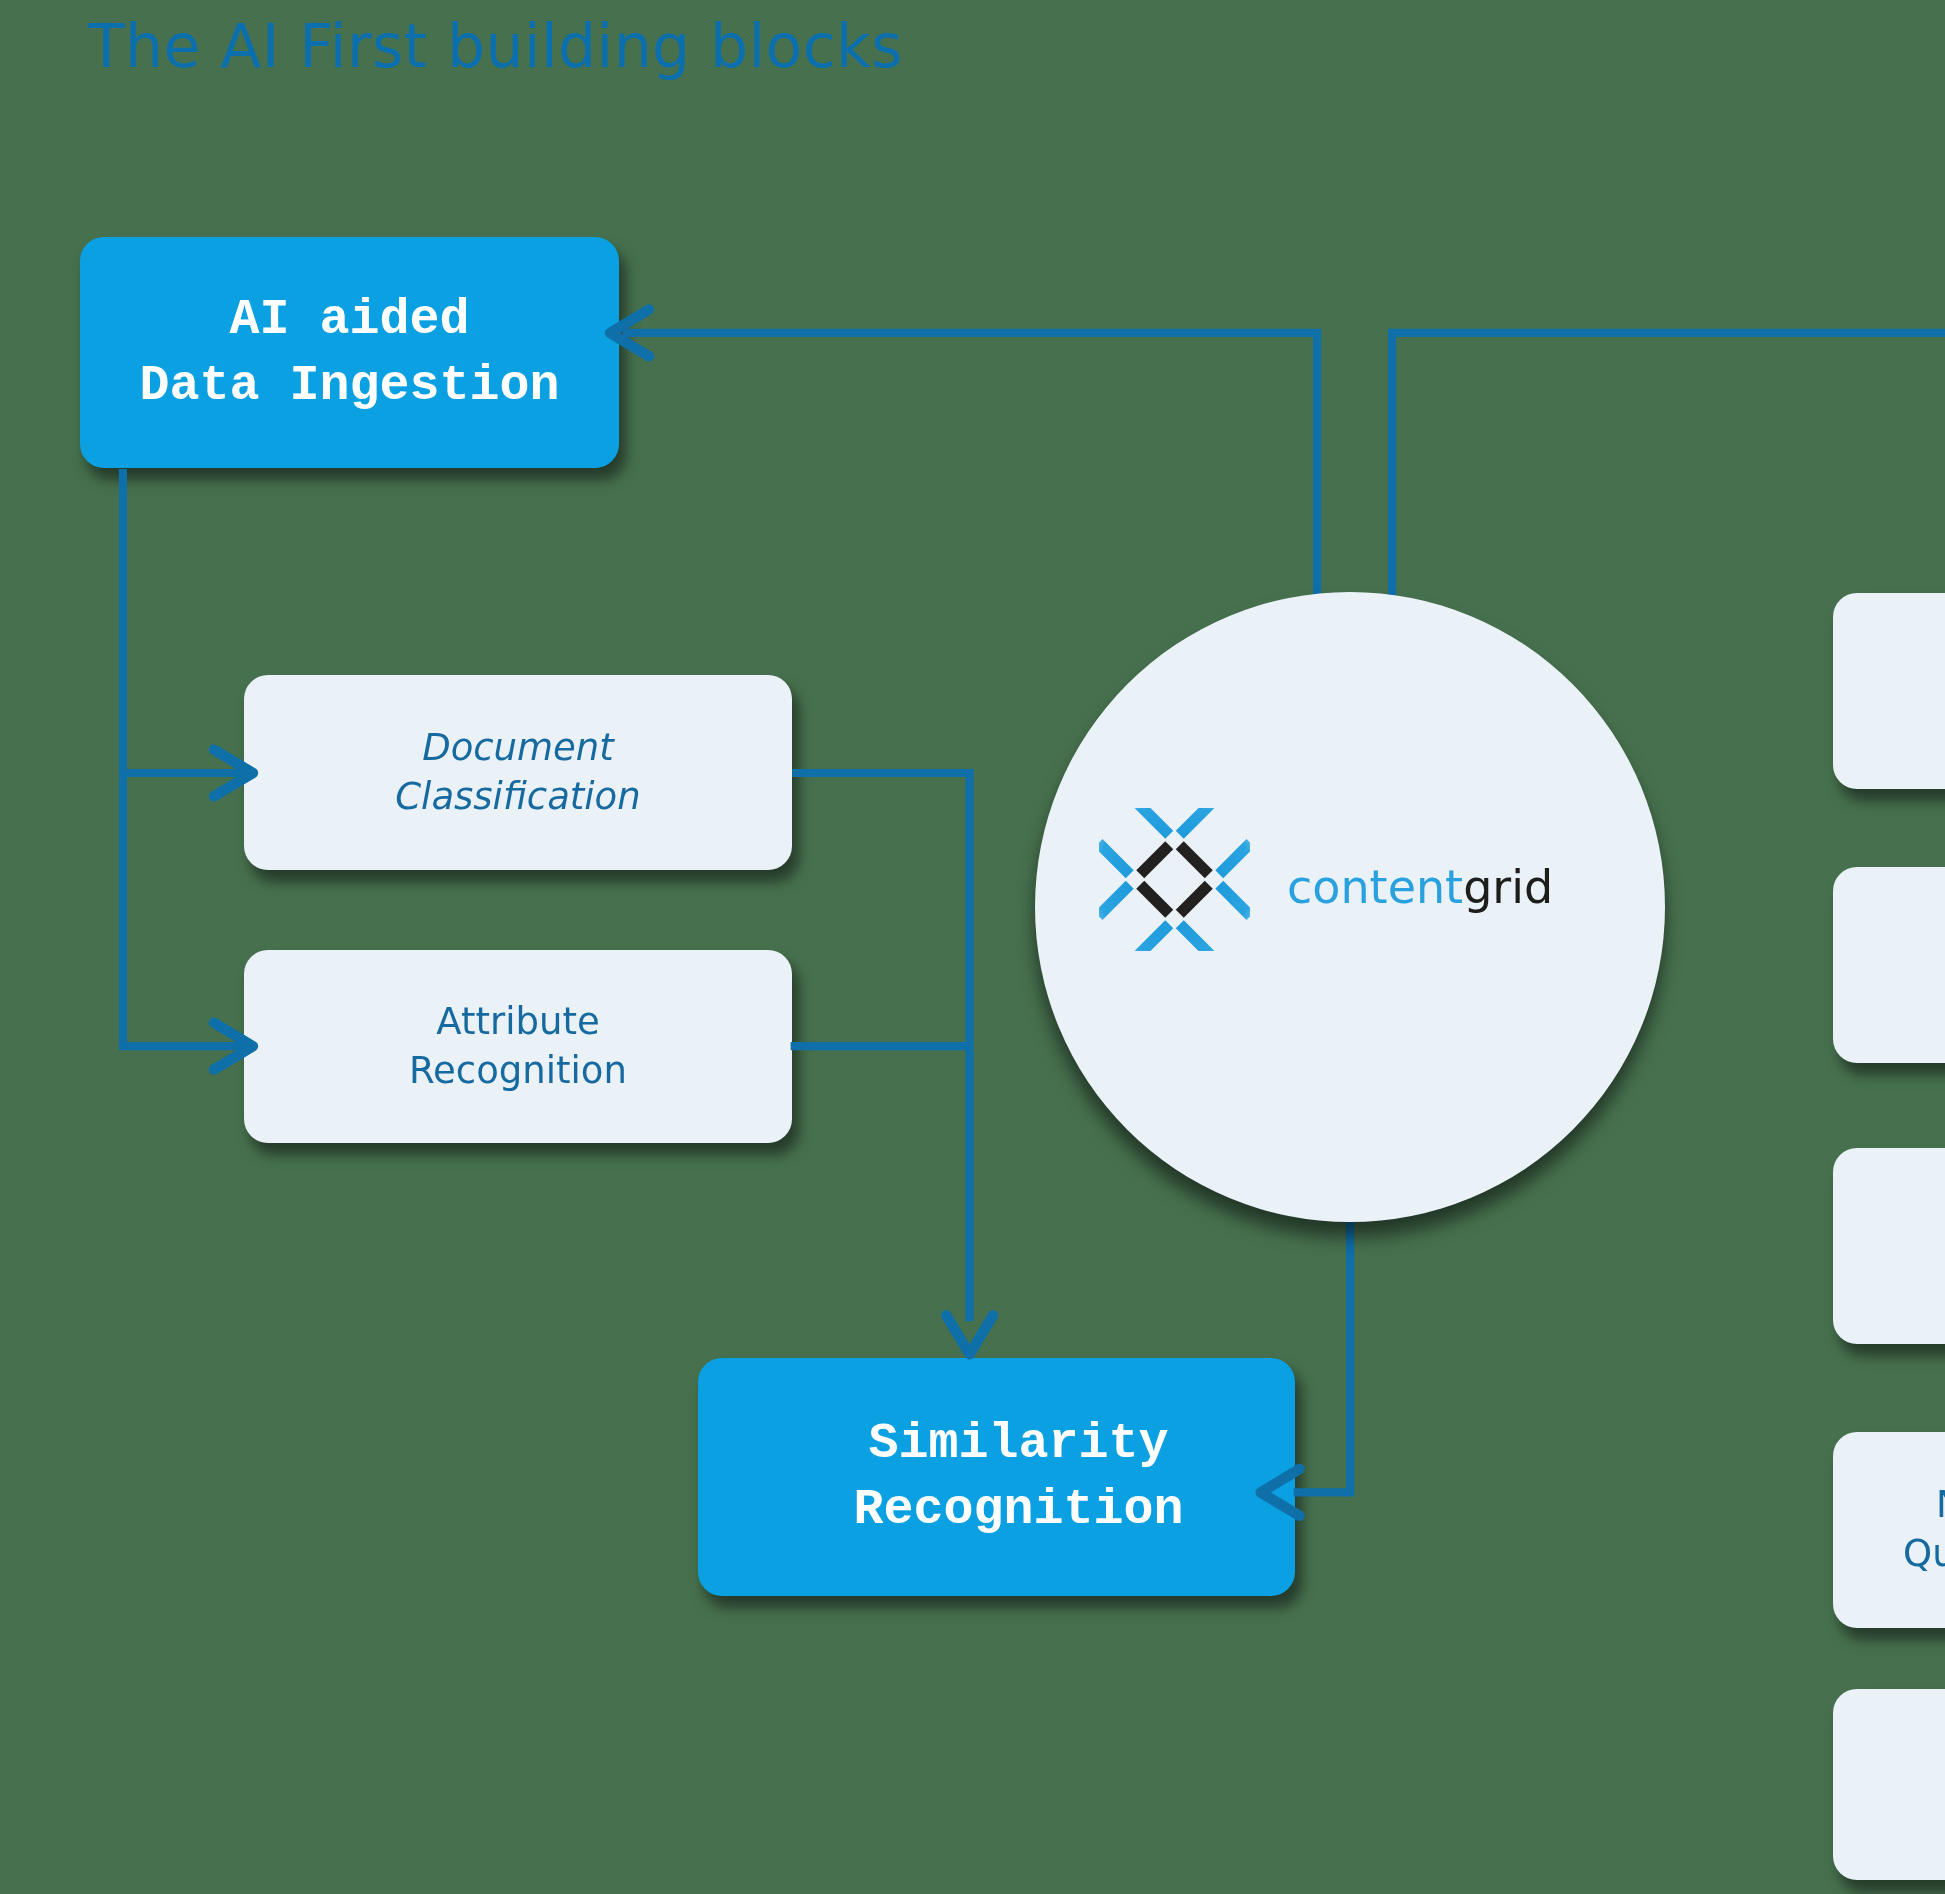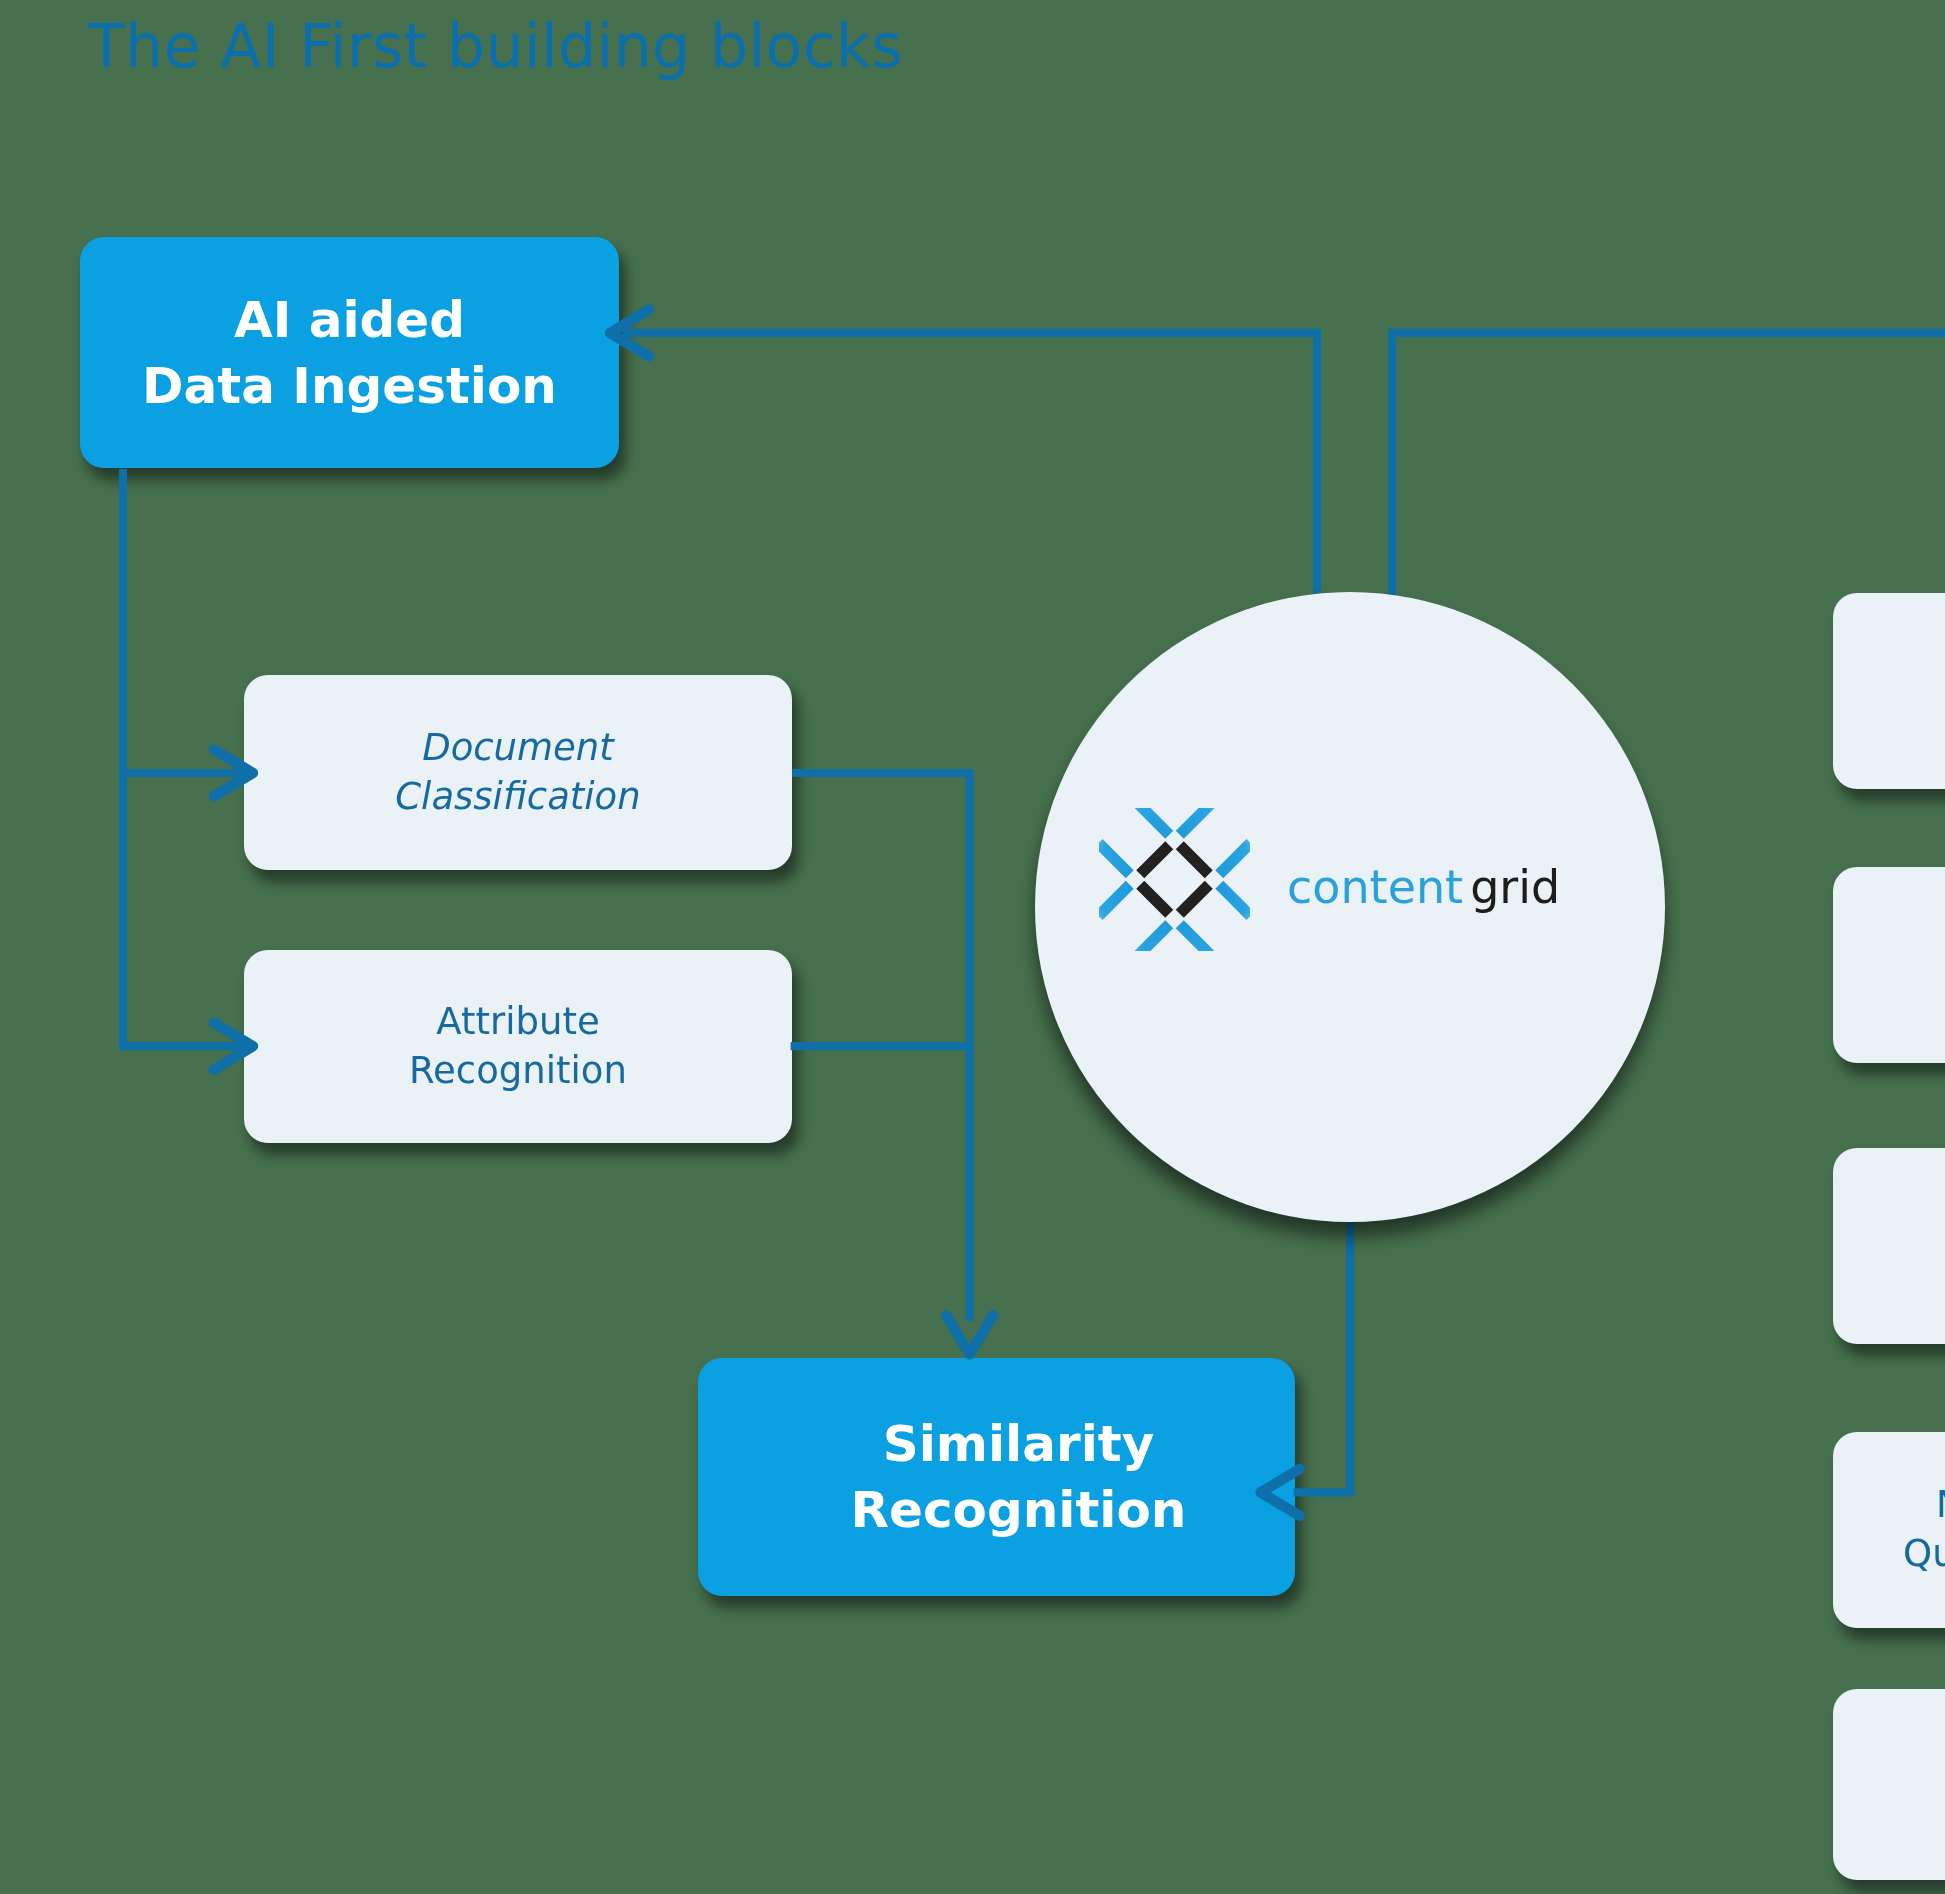--- a/index.html
+++ b/index.html
@@ -27,21 +27,21 @@
     letter-spacing:0.4px;white-space:nowrap;margin:0;
   }
   .node{
     position:absolute;
     display:flex;align-items:center;justify-content:center;
     text-align:center;
     border-radius:24px;
     box-shadow:6.2px 11.7px 13.2px rgba(5,8,10,0.50);
   }
   .node .label{white-space:pre-line;line-height:1.32;}
-  .node.blue{background:var(--box-blue);}
+  .node.blue{background:var(--box-blue);font-family:Liberation Mono, monospace;}
   .node.blue .label{color:var(--white);font-weight:700;font-size:50px;}
   .node.light{background:var(--box-light);}
   .node.light .label{color:var(--text-blue);font-weight:500;font-size:37px;}
 
   .n-ai-ingestion{left:80px;top:237px;width:539px;height:231px;}
   .n-doc-class{left:244px;top:675px;width:548px;height:195px;font-style:italic;}
   .n-attr-recog{left:244px;top:950px;width:548px;height:193px;}
   .n-sim-main{left:698px;top:1358px;width:553px;height:238px;padding-left:44px;}
   .n-sim-right{left:1833px;top:593px;width:537px;height:196px;}
   .n-autocomplete{left:1833px;top:867px;width:537px;height:196px;}
@@ -59,21 +59,21 @@
     background:var(--box-light);
     box-shadow:0 15px 18px rgba(5,8,10,0.55);
   }
   .logo-icon{position:absolute;left:64px;top:216px;width:151px;height:143px;}
   .logo-text{
     position:absolute;left:252px;top:268px;height:62px;
     display:flex;align-items:flex-start;
     font-size:46px;font-weight:400;letter-spacing:0;white-space:nowrap;
   }
   .logo-text .part-content{color:var(--logo-blue);}
-  .logo-text .part-grid{color:var(--logo-dark);margin-left:7px;}
+  .logo-text .part-grid{color:var(--logo-dark);}
 </style>
 </head>
 <body>
 
 <div class="stage">
 
   <h1 class="page-title">The AI First building blocks</h1>
 
   <div class="node blue n-ai-ingestion">
     <div class="label">AI aided

